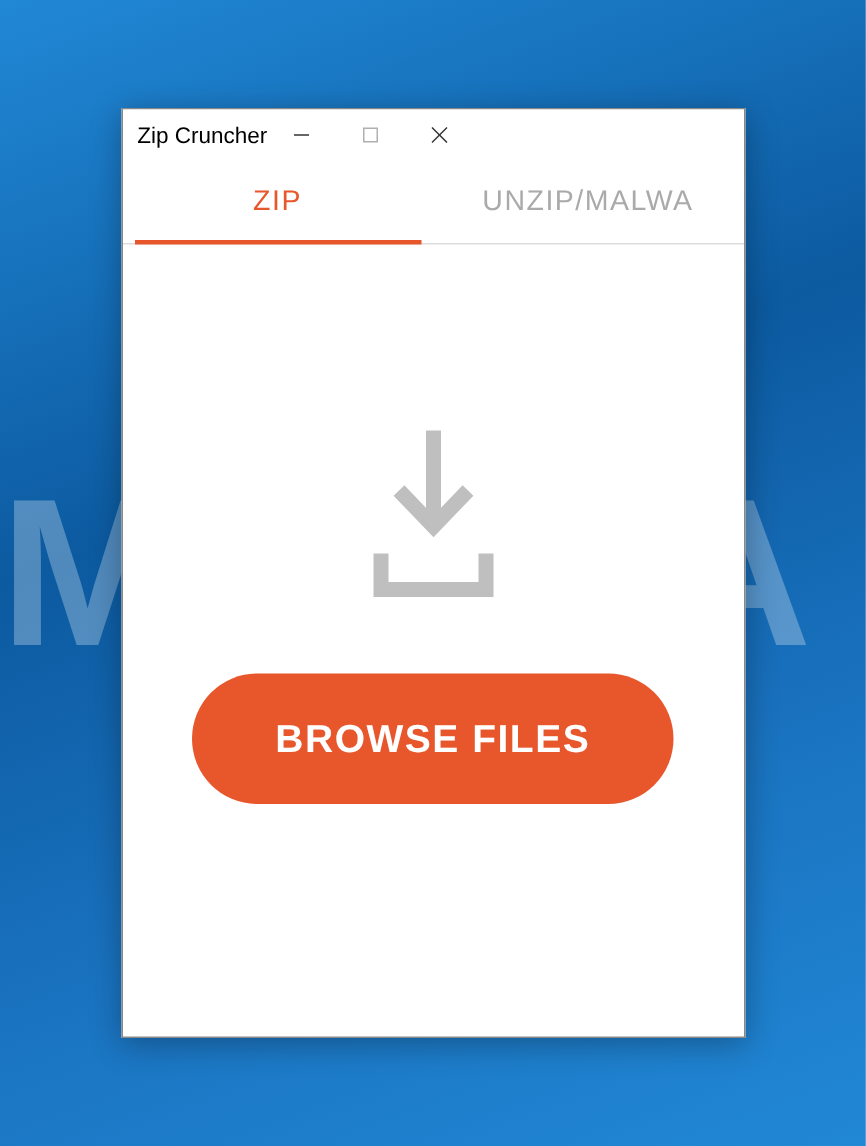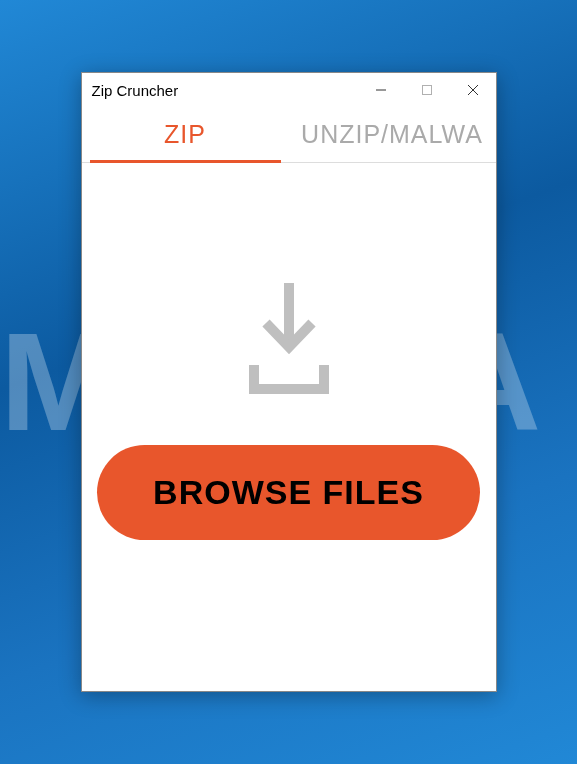--- a/index.html
+++ b/index.html
@@ -46,21 +46,21 @@
       background: #ffffff;
       border: 1px solid #888;
       box-shadow: 0 4px 20px rgba(0,0,0,0.3);
       display: flex;
       flex-direction: column;
     }
     .titlebar {
       height: 34px;
       display: flex;
       align-items: center;
-      justify-content: space-between;
+      justify-content: flex-start;
       padding: 0 0 0 10px;
       background: #ffffff;
     }
     .titlebar-title {
       font-size: 15px;
       color: #000;
     }
     .titlebar-controls {
       display: flex;
       align-items: center;
@@ -77,21 +77,21 @@
     .tabs {
       display: flex;
       border-bottom: 1px solid #ddd;
       height: 56px;
     }
     .tab {
       flex: 1;
       display: flex;
       align-items: center;
       justify-content: center;
-      font-size: 25px;
+      font-size: 19px;
       font-weight: 400;
       letter-spacing: 1px;
       cursor: pointer;
       color: #aaa;
       position: relative;
     }
     .tab.active {
       color: #e8562c;
     }
     .tab.active::after {
@@ -110,25 +110,25 @@
       align-items: center;
       justify-content: center;
       gap: 40px;
       padding-bottom: 40px;
     }
     .download-icon {
       color: #bfbfbf;
     }
     .browse-btn {
       background: #e8562c;
-      color: #000000;
+      color: #ffffff;
       border: none;
       border-radius: 60px;
       padding: 28px 56px;
-      font-size: 34px;
+      font-size: 26px;
       font-weight: 700;
       letter-spacing: 1px;
       cursor: pointer;
       font-family: inherit;
     }
   </style>
 </head>
 <body>
 
 <div class="desktop-bg"></div>

